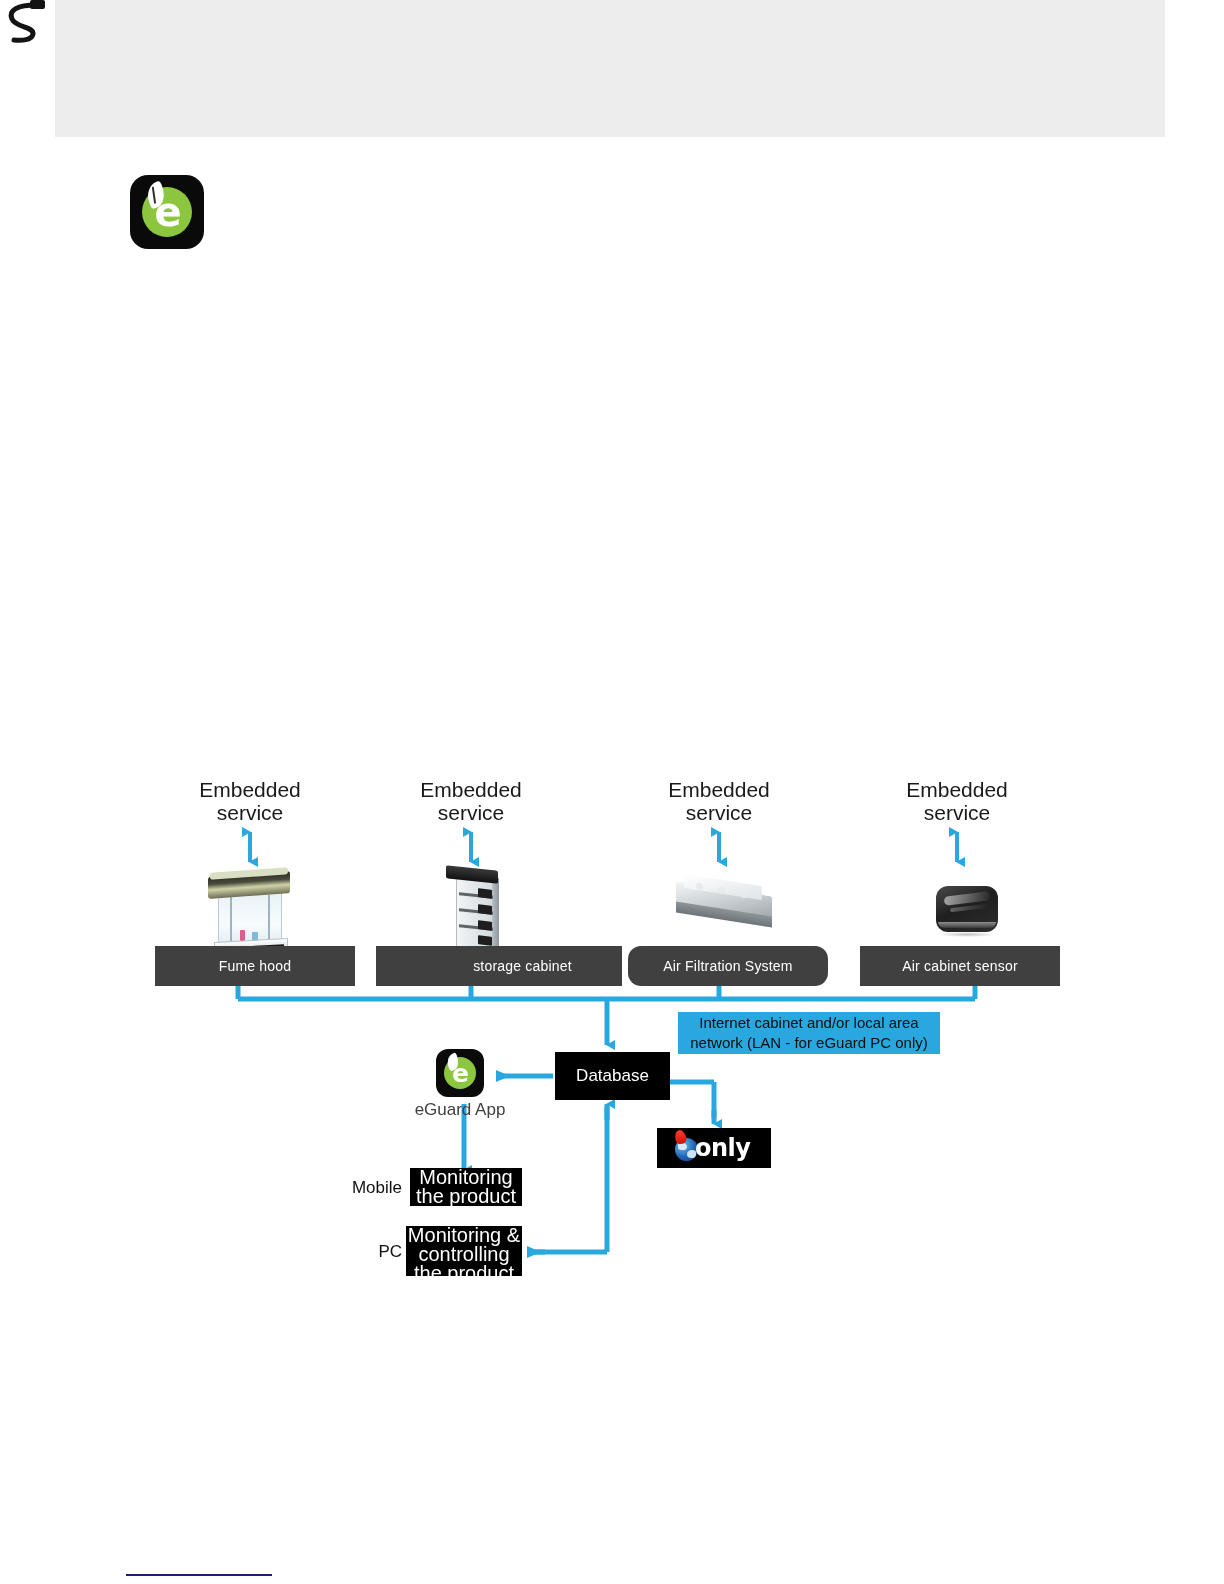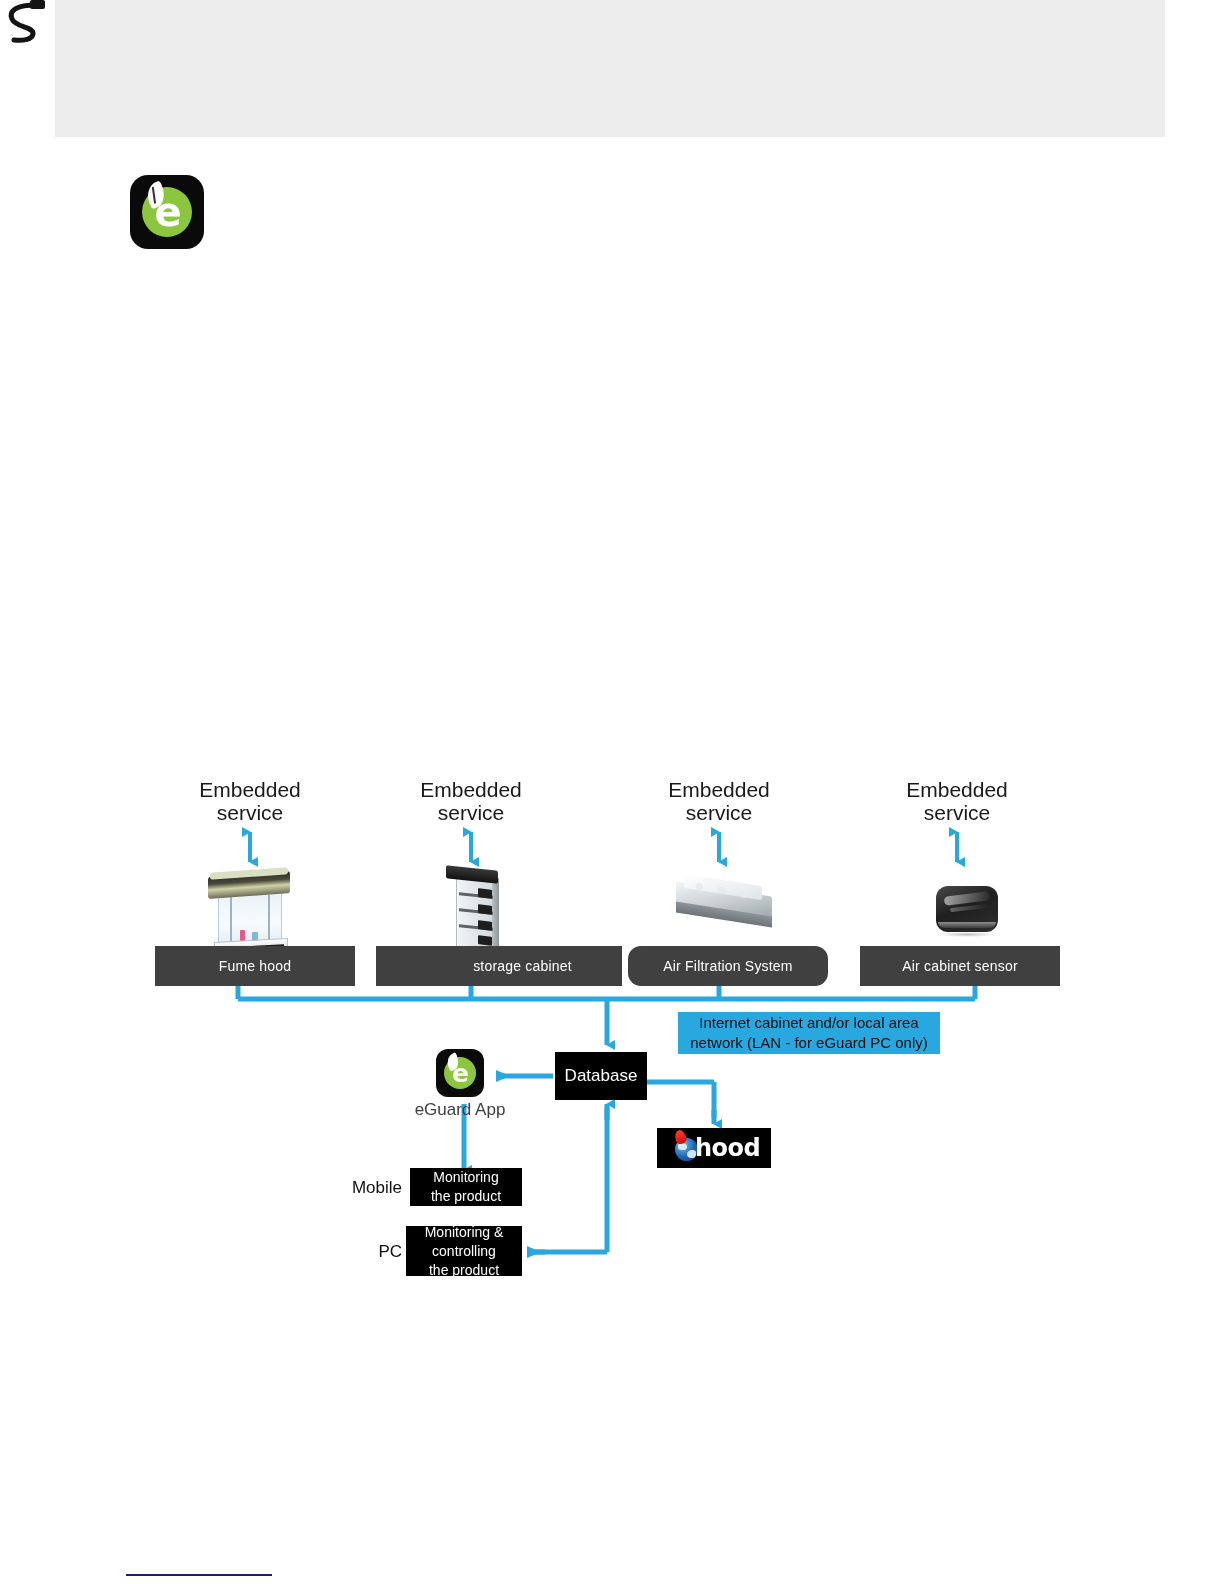--- a/index.html
+++ b/index.html
@@ -114,21 +114,21 @@
   .aq-gloss2{position:absolute;left:32px;top:38px;width:38px;height:4px;
     background:linear-gradient(90deg,rgba(255,255,255,.3),rgba(255,255,255,0));
     border-radius:4px;transform:rotate(-7deg);}
   .aq-strip{position:absolute;left:20px;top:54px;width:58px;height:6px;
     background:linear-gradient(180deg,#8e8e8e,#3b3b3b);border-radius:0 0 10px 10px;}
   .aq-shadow{position:absolute;left:20px;top:64px;width:58px;height:5px;
     background:radial-gradient(ellipse at center,rgba(0,0,0,.25),rgba(0,0,0,0) 70%);}
 
   
   .dbbox{
-    position:absolute;left:555px;top:1052px;width:92px;height:48px;
+    position:absolute;left:555px;top:1052px;width:115px;height:48px;
     background:#000;color:#fff;display:flex;align-items:center;justify-content:center;
     font-size:17px;
   }
 
   
   .netbox{
     position:absolute;left:678px;top:1012px;width:262px;height:42px;
     background:#29a8e0;color:#0d0d0d;font-size:15px;line-height:20px;
     display:flex;align-items:center;justify-content:center;text-align:center;
     padding:0 6px;box-sizing:border-box;
@@ -178,22 +178,22 @@
   }
   .erlab .word{
     position:absolute;left:38px;top:8px;color:#fff;font-size:24px;font-weight:800;
     letter-spacing:-.5px;font-family:"DejaVu Sans", sans-serif;line-height:24px;
   }
 
   
   .sidelabel{position:absolute;font-size:17px;color:#111;text-align:right;}
   .taskbox{
     position:absolute;background:#000;color:#fff;text-align:center;
-    display:flex;align-items:center;justify-content:center;
-    font-size:14px;line-height:19px;
+    display:flex;align-items:flex-start;justify-content:center;
+    font-size:20px;line-height:19px;
   }
 
   
   .footrule{
     position:absolute;left:126px;top:1574px;width:146px;height:2px;background:#1b1b7a;
   }
 </style>
 </head>
 <body>
 
@@ -348,21 +348,21 @@
     <div class="app-sm">
       <div class="disc"></div>
       <div class="eletter">e</div>
       <div class="leaf"></div>
     </div>
     <div class="applabel">eGuard App</div>
 
     <div class="erlab">
       <div class="globe"></div>
       <div class="flame"></div>
-      <div class="word">hood</div>
+      <div class="word">only</div>
     </div>
 
     <div class="sidelabel" style="left:300px;top:1178px;width:102px;">Mobile</div>
     <div class="taskbox" style="left:410px;top:1168px;width:112px;height:38px;">
       <div>
         <span>Monitoring</span><br>
         <span>the product</span>
       </div>
     </div>
 

